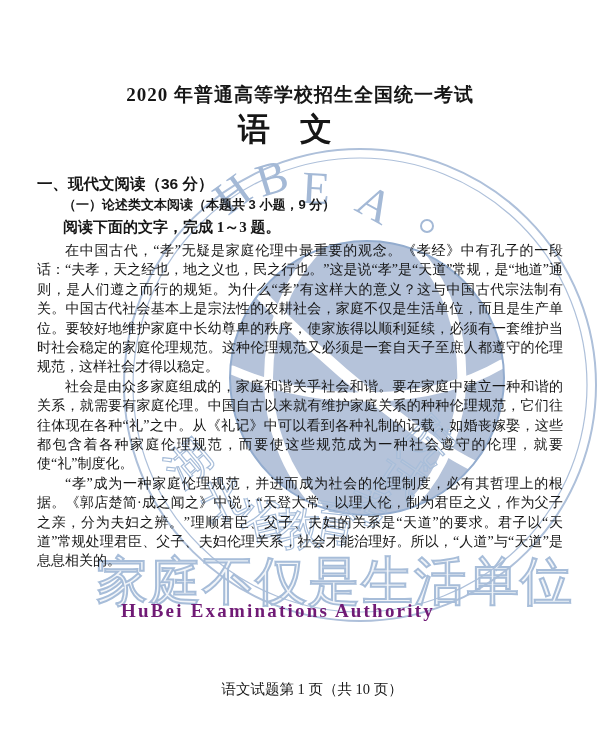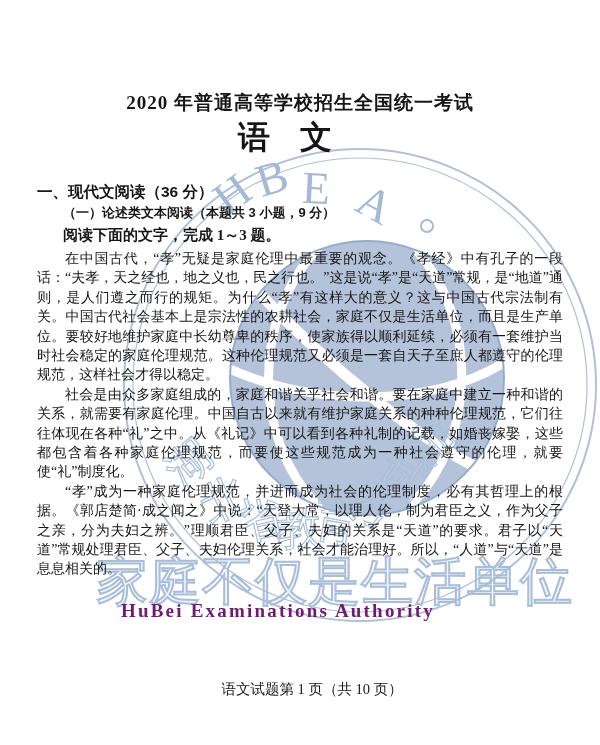--- a/index.html
+++ b/index.html
@@ -31,21 +31,21 @@
     font-size:52px;line-height:52px;letter-spacing:1px;
     color:rgba(167,189,217,0.15);
     -webkit-text-stroke:2px #a7bdd9;
   }
   .wm-org-en{
     position:absolute;left:121px;top:601px;z-index:0;white-space:nowrap;
     font-family:"Liberation Serif","DejaVu Serif",serif;font-weight:bold;
     font-size:19px;line-height:20px;letter-spacing:2.2px;color:#701a75;
   }
   
-  .content{position:absolute;left:0;top:0;width:600px;z-index:1;padding:0 37px;box-sizing:border-box;margin-top:8px;}
+  .content{position:absolute;left:0;top:0;width:600px;z-index:1;padding:0 37px;box-sizing:border-box;}
   .exam-title{
     margin:85px 0 0;text-align:center;font-size:19px;font-weight:bold;
     letter-spacing:1px;line-height:1.1;
   }
   .exam-subject{
     margin-top:7px;display:flex;justify-content:center;gap:30px;
     font-size:32px;font-weight:bold;line-height:1;position:relative;left:-15px;
   }
   .sec-heading{
     margin-top:31px;font-size:15.5px;font-weight:bold;line-height:16px;

